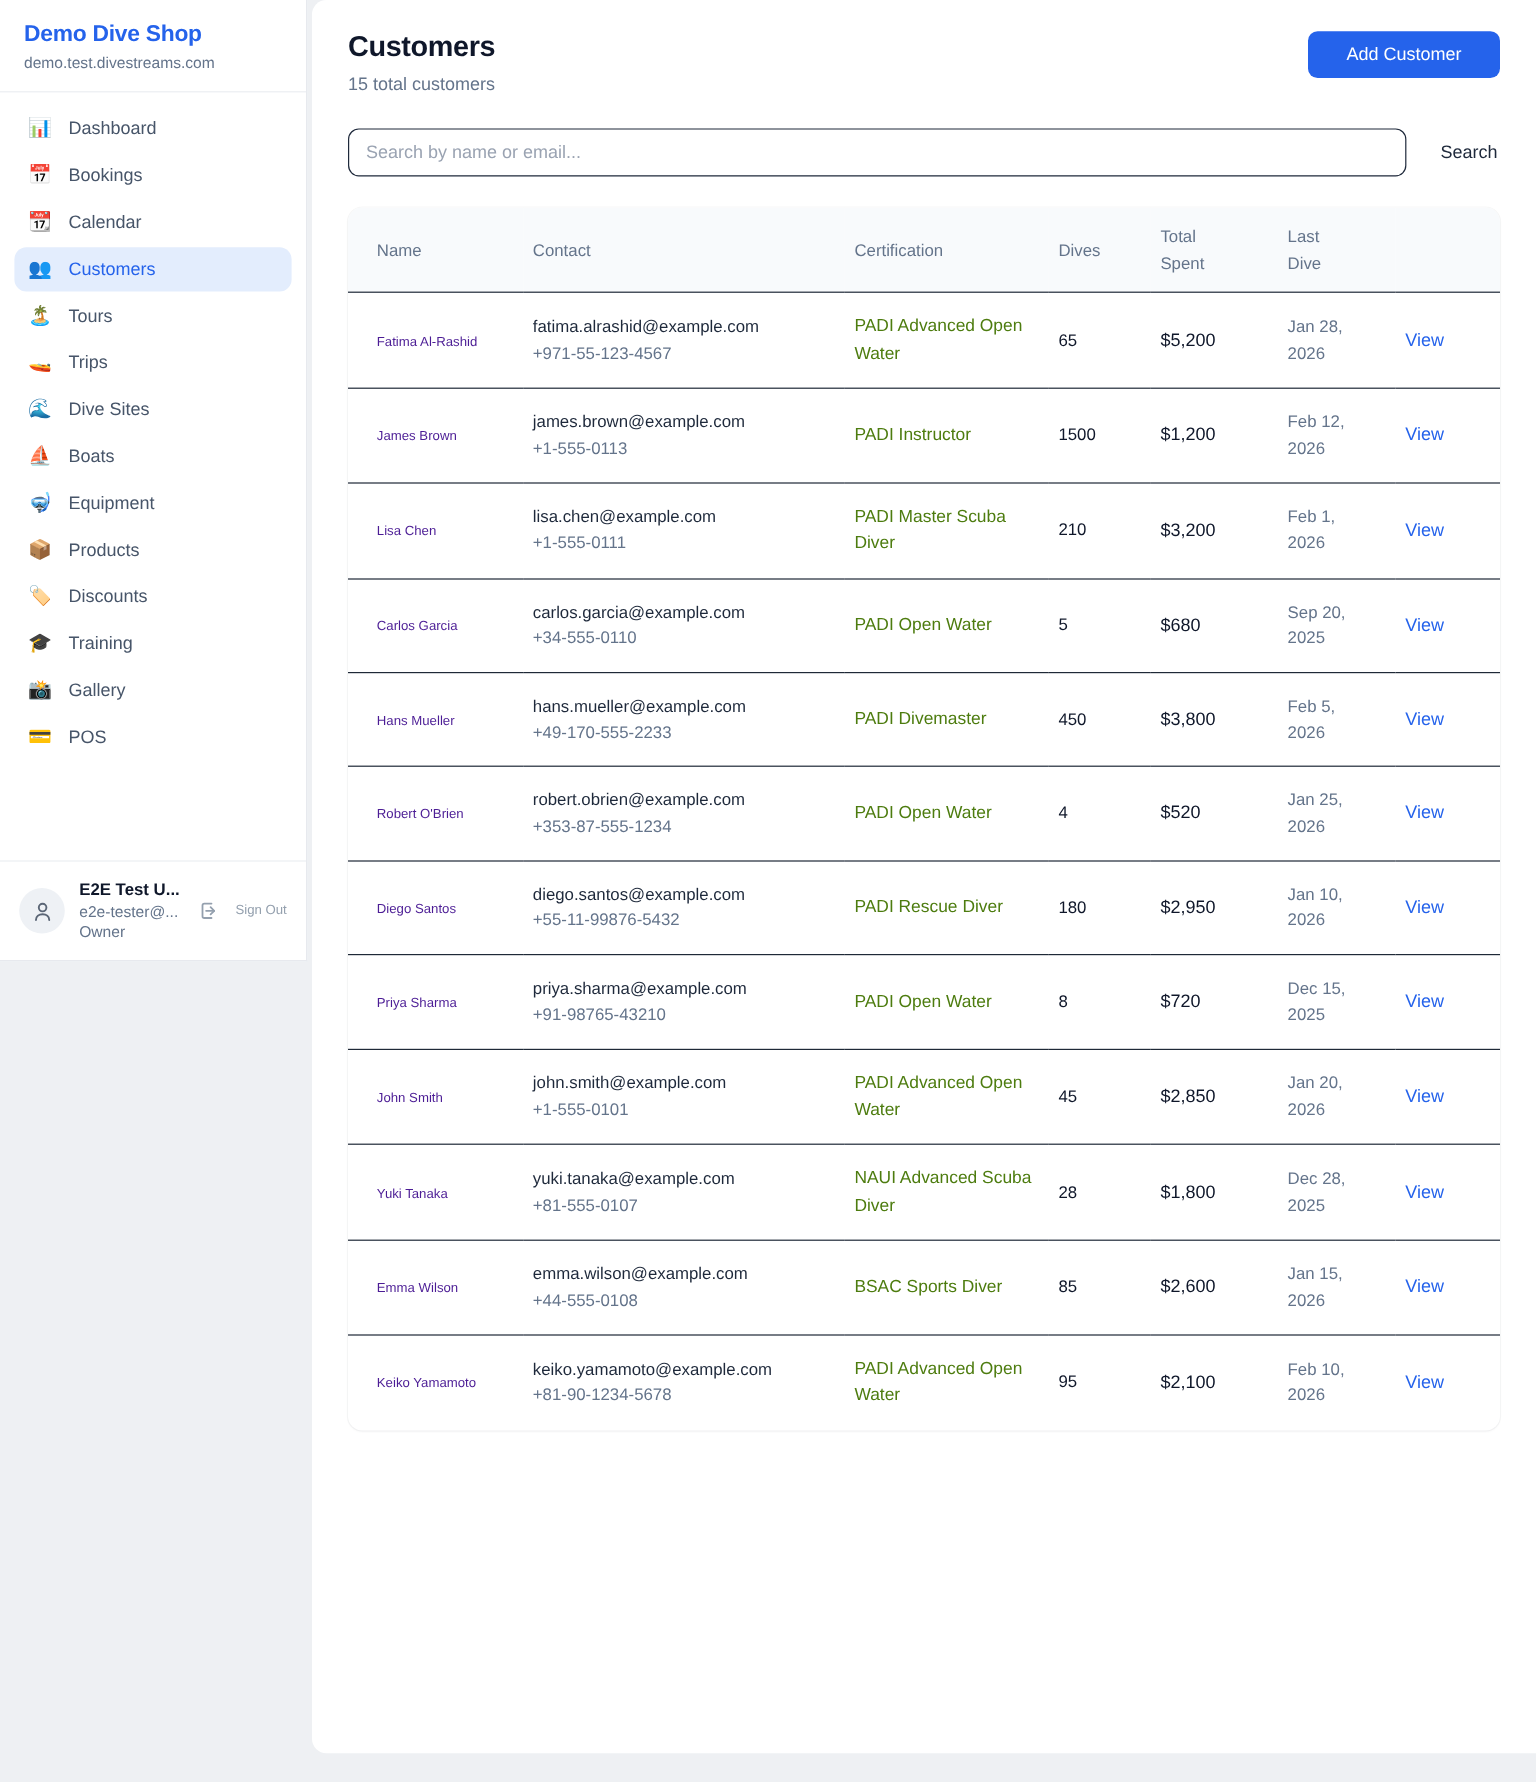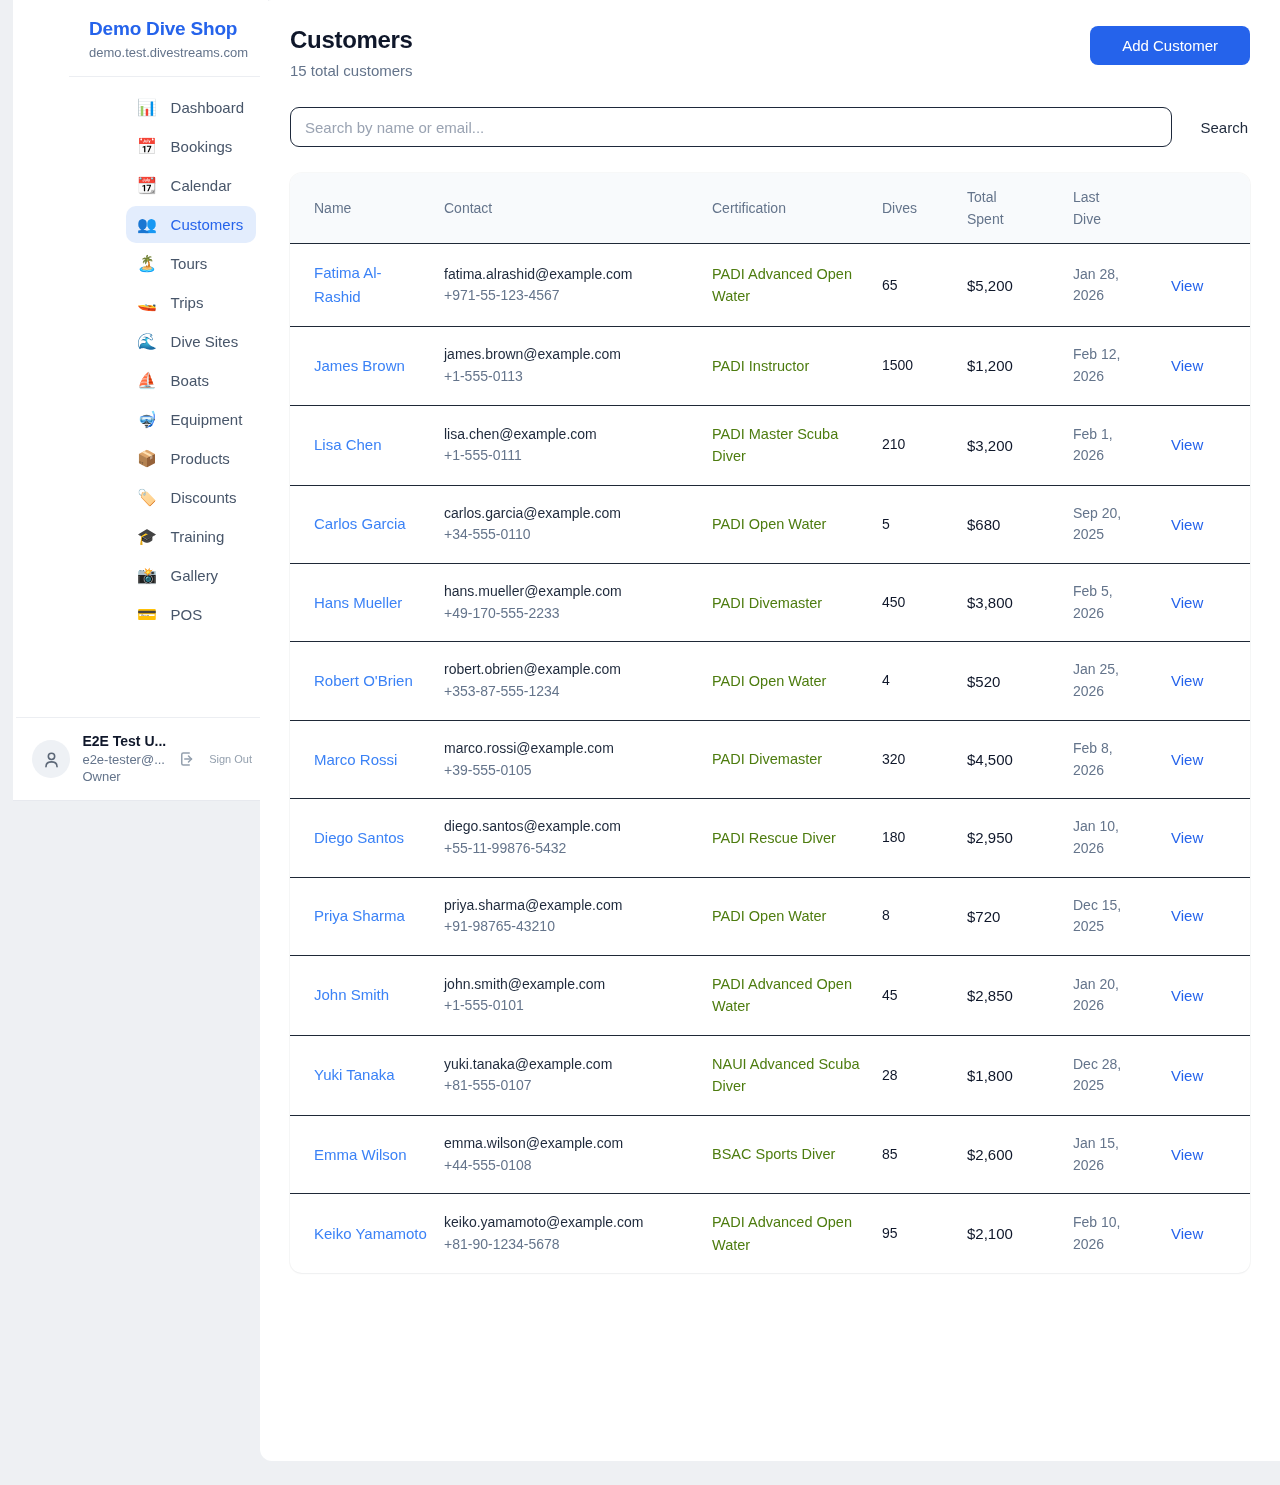--- a/index.html
+++ b/index.html
@@ -5,26 +5,26 @@
   * { box-sizing: border-box; margin: 0; padding: 0; }
   html, body {
     width: 1280px; min-height: 1485px;
     font-family: "Liberation Sans", "DejaVu Sans", sans-serif;
     background: #eef0f3;
     position: relative;
   }
 
   
   .sidebar {
-    position: absolute; left: 13px; top: 0;
+    position: absolute; left: 0; top: 0;
     width: 256px; height: 801px;
     background: #ffffff;
     border-right: 1px solid #e7e9ee;
     border-bottom: 1px solid #e7e9ee;
-    display: flex; flex-direction: column; align-items: flex-end;
+    display: flex; flex-direction: column;
   }
   .sidebar-header { padding: 18px 20px 16px; border-bottom: 1px solid #eceef2; }
   .shop-title { color: #2563eb; font-size: 19px; font-weight: 700; letter-spacing: -0.2px; }
   .shop-domain { color: #64748b; font-size: 13px; margin-top: 5px; }
 
   .nav { flex: 1 1 auto; padding: 12px 12px 0 12px; overflow: hidden; }
   .nav-item {
     display: flex; align-items: center; gap: 13px;
     padding: 10px 12px; margin-bottom: 2px;
     border-radius: 10px; cursor: pointer;
@@ -107,21 +107,21 @@
   thead th .th-inner { display: inline-block; width: min-content; line-height: 1.55; white-space: pre-line; }
   thead th:first-child, tbody td:first-child { padding-left: 24px; }
   thead th:last-child,  tbody td:last-child  { padding-right: 24px; }
   tbody td {
     padding: 17px 8px; vertical-align: middle;
     border-bottom: 1px solid #1f2937;
     font-size: 14px; color: #0f172a;
     overflow-wrap: break-word; line-height: 1.55;
   }
   tbody tr:last-child td { border-bottom: none; }
-  .name-link { color: #3b82f6; font-size: 15px; font-weight: 500; text-decoration: none; line-height: 1.6; display: inline-block; }
+  .name-link { color: #4c1d95; font-size: 11px; font-weight: 500; text-decoration: none; line-height: 1.6; display: inline-block; }
   .cell-email { color: #1e293b; }
   .cell-phone { color: #64748b; }
   .cell-cert  { color: #4d7c0f; font-size: 14.5px; }
   .cell-cert.muted { color: #9aa3af; }
   .cell-dives { color: #0f172a; }
   .cell-spent { color: #0f172a; font-size: 15px; }
   .cell-date  { color: #64748b; }
   .cell-date .date-inner { display: inline-block; max-width: 5em; }
   .view-link { color: #2563eb; font-size: 15px; text-decoration: none; font-weight: 500; }
 </style>
@@ -339,32 +339,20 @@
         <div class="cell-email">robert.obrien@example.com</div>
         <div class="cell-phone">+353-87-555-1234</div>
       </td>
       <td class="cell-cert">PADI Open Water</td>
       <td class="cell-dives">4</td>
       <td class="cell-spent">$520</td>
       <td class="cell-date"><span class="date-inner">Jan 25, 2026</span></td>
       <td><a href="#" class="view-link">View</a></td>
     </tr>
 
-    <tr>
-      <td><a href="#" class="name-link">Marco Rossi</a></td>
-      <td>
-        <div class="cell-email">marco.rossi@example.com</div>
-        <div class="cell-phone">+39-555-0105</div>
-      </td>
-      <td class="cell-cert">PADI Divemaster</td>
-      <td class="cell-dives">320</td>
-      <td class="cell-spent">$4,500</td>
-      <td class="cell-date"><span class="date-inner">Feb 8, 2026</span></td>
-      <td><a href="#" class="view-link">View</a></td>
-    </tr>
 
     <tr>
       <td><a href="#" class="name-link">Diego Santos</a></td>
       <td>
         <div class="cell-email">diego.santos@example.com</div>
         <div class="cell-phone">+55-11-99876-5432</div>
       </td>
       <td class="cell-cert">PADI Rescue Diver</td>
       <td class="cell-dives">180</td>
       <td class="cell-spent">$2,950</td>

